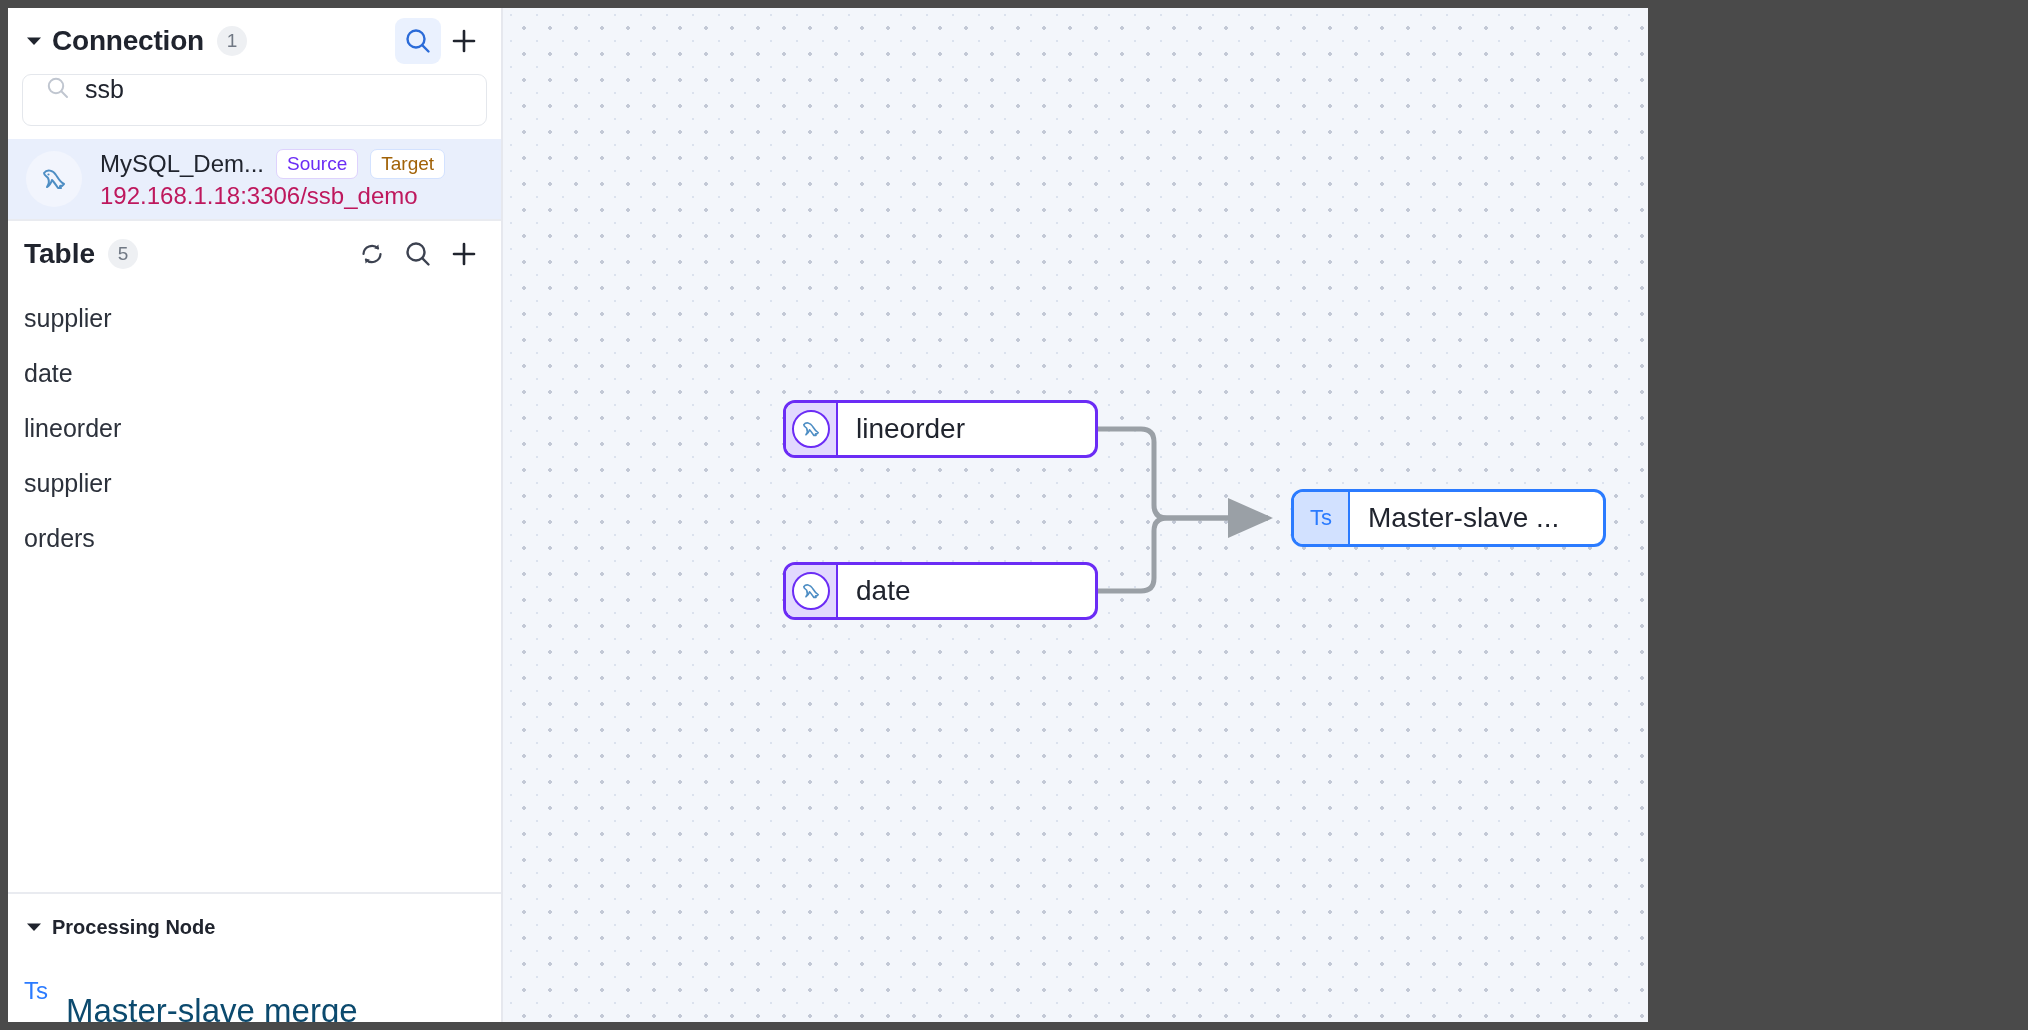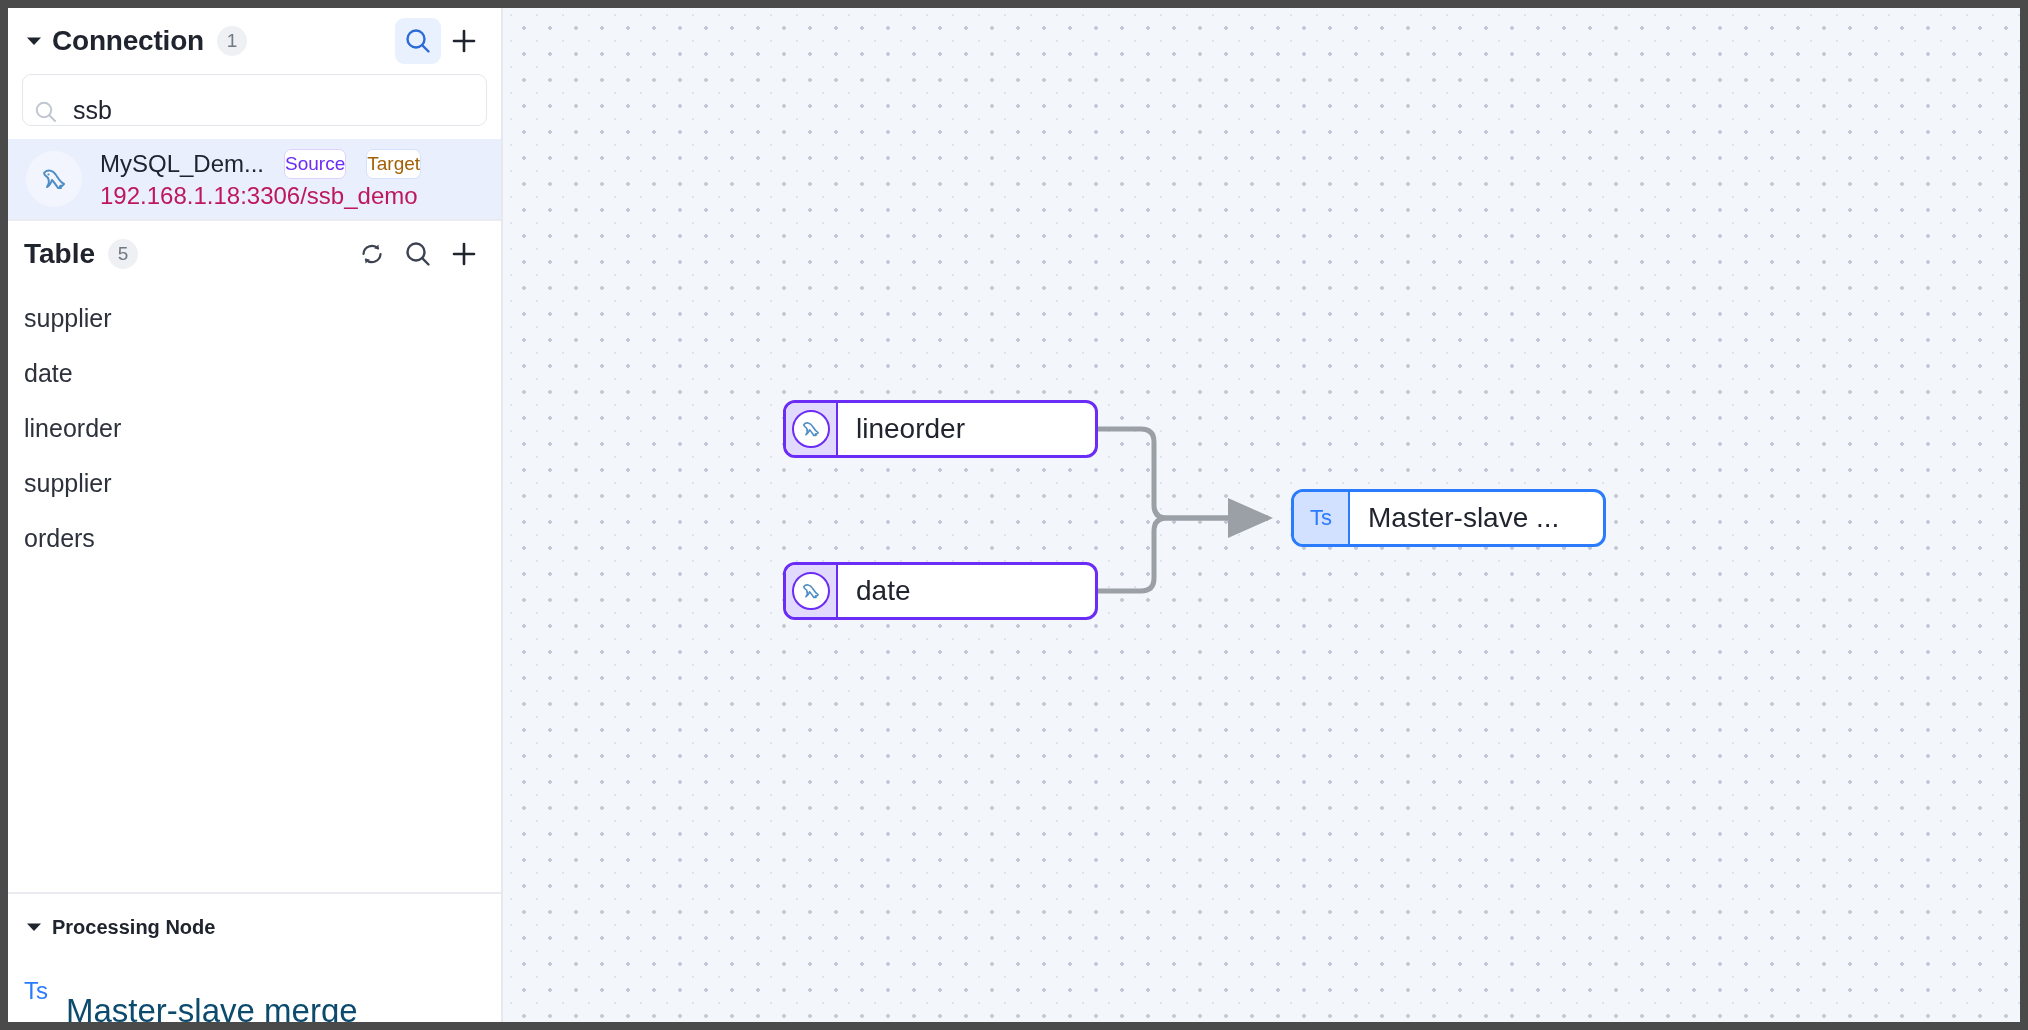--- a/index.html
+++ b/index.html
@@ -5,21 +5,21 @@
   * { box-sizing: border-box; margin: 0; padding: 0; }
   html, body {
     width: 2028px; height: 1030px;
     font-family: "Liberation Sans", sans-serif;
     background: #4a4a4a;
     overflow: hidden;
   }
   .app-frame {
     position: absolute;
     left: 8px; top: 8px;
-    width: 2012px; height: 1014px;
+    width: 1640px; height: 1014px;
     background: #ffffff;
     display: flex;
     overflow: hidden;
   }
 
   
   .sidebar {
     width: 495px;
     height: 100%;
     background: #ffffff;
@@ -71,22 +71,22 @@
   .icon-btn.active { background: #eaf1fe; }
   .icon-btn svg { display: block; }
 
   
   .search-wrap { padding: 0 14px; flex: 0 0 auto; }
   .search-box {
     height: 52px;
     border: 1.5px solid #e4e7ec;
     border-radius: 9px;
     display: flex;
-    align-items: flex-end;
-    padding: 0 10px;
+    align-items: flex-start;
+    padding: 0 22px;
     background: #fff;
   }
   .search-box .s-icon { margin-right: 14px; flex: 0 0 auto; display:flex; }
   .search-box input {
     border: none; outline: none;
     font-size: 25px;
     color: #20242e;
     font-family: "Liberation Sans", sans-serif;
     width: 100%;
     background: transparent;
@@ -113,26 +113,26 @@
     margin-right: 18px;
   }
   .conn-texts { display: flex; flex-direction: column; justify-content: center; min-width: 0; }
   .conn-row1 { display: flex; align-items: center; }
   .conn-name {
     font-size: 24px;
     color: #20242e;
     white-space: nowrap;
   }
   .tag {
-    margin-left: 20px;
+    margin-left: 12px;
     height: 30px;
     border-radius: 7px;
     background: #ffffff;
     display: flex; align-items: center;
-    padding: 0 0;
+    padding: 0 10px;
     font-size: 19px;
     white-space: nowrap;
   }
   .tag-source { color: #6b2cf5; border: 1px solid #ded2fd; }
   .tag-target { color: #a16207; border: 1px solid #d3e2ff; }
   .conn-url {
     font-size: 24px;
     color: #be185d;
     margin-top: 3px;
     white-space: nowrap;

